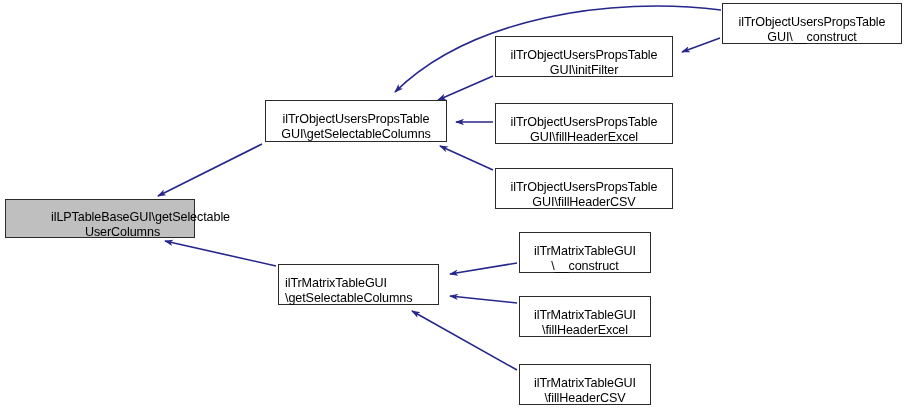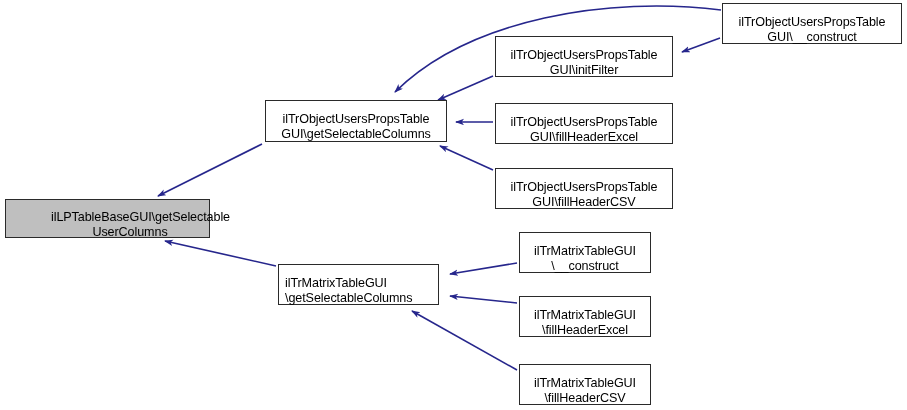--- a/index.html
+++ b/index.html
@@ -82,21 +82,21 @@
 
     <path d="M720,38 L682,52" fill="none" stroke="#26268c" stroke-width="1.6" marker-end="url(#arrowhead)"></path>
 
     <path d="M517,263 L450,274" fill="none" stroke="#26268c" stroke-width="1.6" marker-end="url(#arrowhead)"></path>
 
     <path d="M517,303 L450,296" fill="none" stroke="#26268c" stroke-width="1.6" marker-end="url(#arrowhead)"></path>
 
     <path d="M517,370 L412,311" fill="none" stroke="#26268c" stroke-width="1.6" marker-end="url(#arrowhead)"></path>
   </svg>
 
-  <div class="node current" style="left:5px; top:199px; width:205px; height:39px;padding-left:45px;">
+  <div class="node current" style="left:5px; top:199px; width:190px; height:39px;padding-left:45px;">
     <span class="node-label">ilLPTableBaseGUI\getSelectable
 UserColumns</span>
   </div>
 
   <div class="node" style="left:265px; top:100px; width:182px; height:42px;">
     <span class="node-label">ilTrObjectUsersPropsTable
 GUI\getSelectableColumns</span>
   </div>
 
   <div class="node" style="left:722px; top:3px; width:180px; height:41px;">

